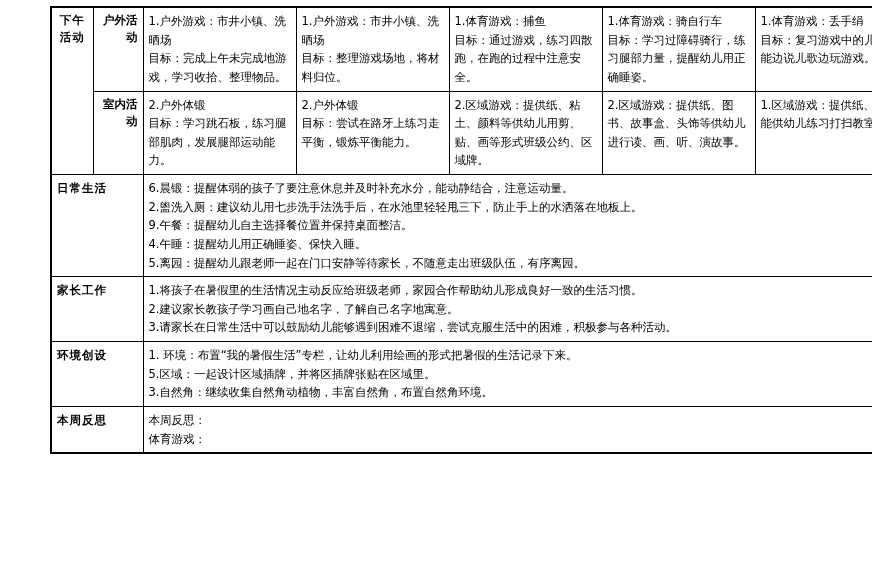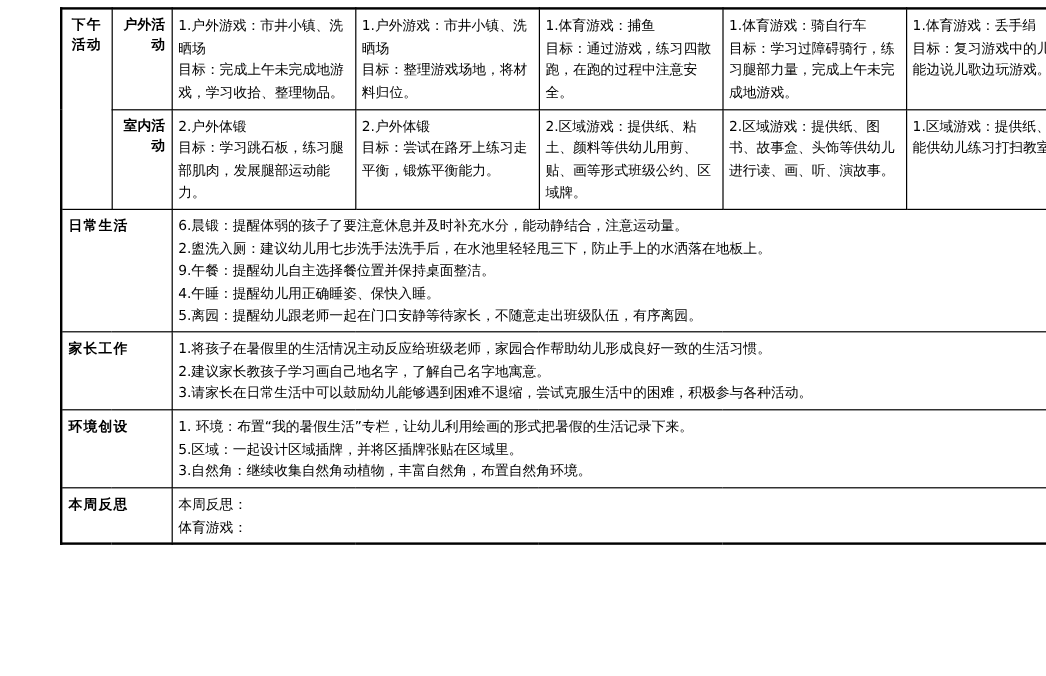--- a/index.html
+++ b/index.html
@@ -94,21 +94,21 @@
         <td class="cell-lines">
           <p>1.户外游戏：市井小镇、洗晒场</p>
           <p>目标：整理游戏场地，将材料归位。</p>
         </td>
         <td class="cell-lines">
           <p>1.体育游戏：捕鱼</p>
           <p>目标：通过游戏，练习四散跑，在跑的过程中注意安全。</p>
         </td>
         <td class="cell-lines">
           <p>1.体育游戏：骑自行车</p>
-          <p>目标：学习过障碍骑行，练习腿部力量，完成上午未完成地游戏。</p>
+          <p>目标：学习过障碍骑行，练习腿部力量，提醒幼儿用正确睡姿。</p>
         </td>
         <td class="cell-lines">
           <p>1.体育游戏：丢手绢</p>
           <p>目标：复习游戏中的儿歌，能边说儿歌边玩游戏。</p>
         </td>
       </tr>
       <tr>
         <td class="label-sub">
           <span class="vert-label">室内活动</span>
         </td>

